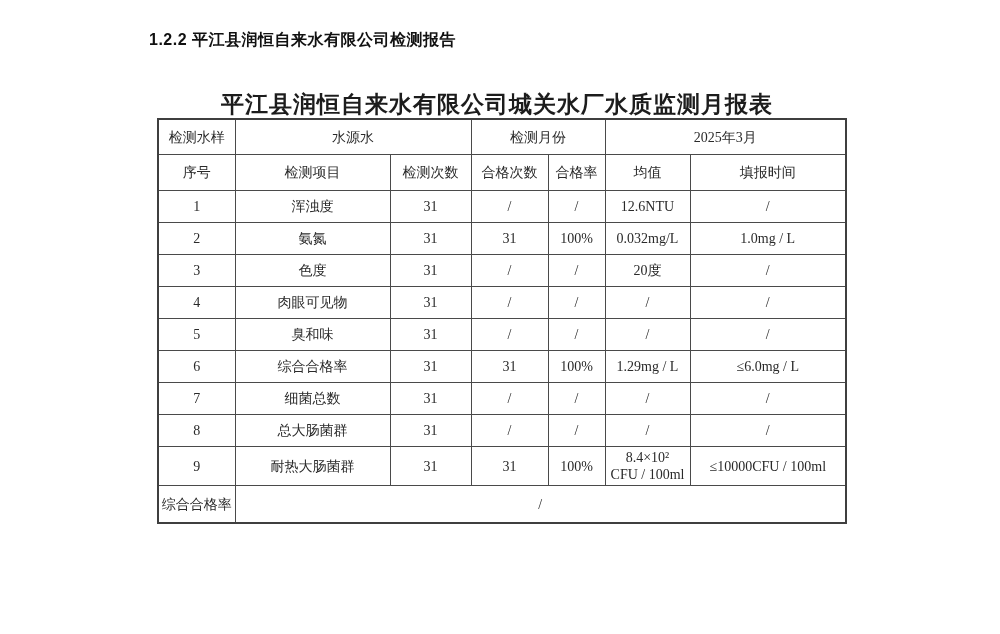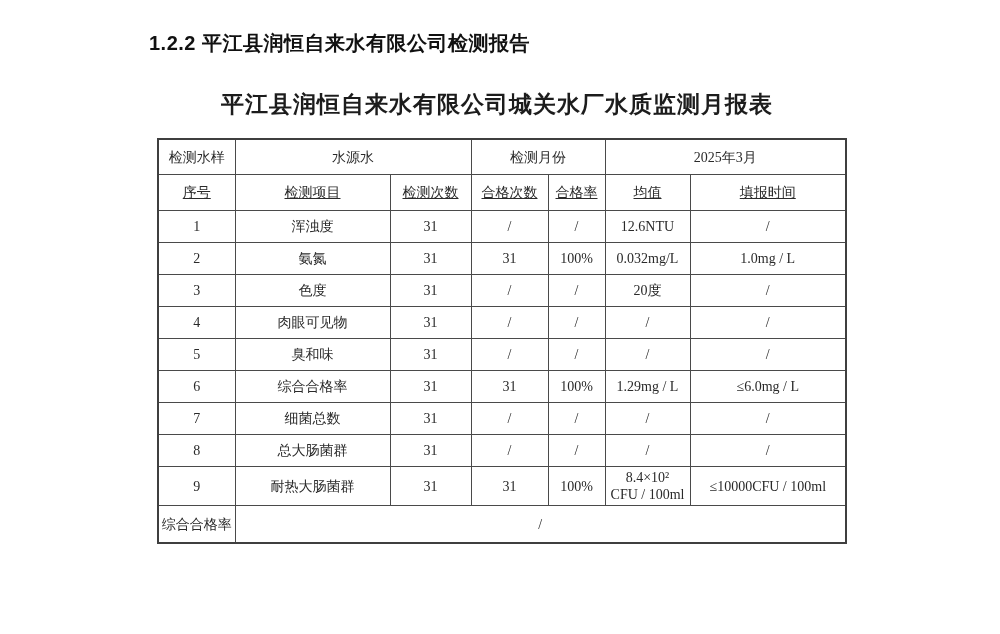--- a/index.html
+++ b/index.html
@@ -8,47 +8,46 @@
     background:#ffffff;
     font-family:"Liberation Serif","DejaVu Serif",serif;
     color:#2a2a2a;
     position:relative;
     overflow:hidden;
   }
   .page{position:absolute;inset:0;background:#ffffff;}
   .section-heading{
     position:absolute;left:149px;top:30px;margin:0;
     font-family:"Liberation Sans","DejaVu Sans",sans-serif;
-    font-size:20px;font-weight:bold;color:#111111;
+    font-size:16px;font-weight:bold;color:#111111;
     letter-spacing:0.5px;white-space:nowrap;
   }
   .table-wrap{position:absolute;left:157px;top:91px;width:680px;}
   .table-title{
     margin:0;text-align:center;
     font-size:23px;line-height:27px;font-weight:bold;color:#1c1c1c;
     letter-spacing:1px;white-space:nowrap;
   }
   table.report{
-    margin-top:20px;
     border-collapse:collapse;table-layout:fixed;
     width:688px;
     border:2px solid #3f3f3f;
     font-size:14px;color:#2a2a2a;
   }
   table.report td, table.report th{
     border:1px solid #4a4a4a;
     text-align:center;vertical-align:middle;
     padding:2px 1px;
     font-weight:normal;
     white-space:pre-line;
     line-height:17px;
     overflow:hidden;
   }
   tr.r-info td{height:30px;}
-  tr.r-head th{height:31px;text-decoration:underline;}
+  tr.r-head th{height:31px;}
   tbody#data-rows td{height:27px;}
   tr.r-foot td{height:32px;}
   td.cell-left{text-align:left;padding-left:1px;}
 </style>
 </head>
 <body>
 
 <div class="page">
 
   <h1 class="section-heading">1.2.2 平江县润恒自来水有限公司检测报告</h1>

